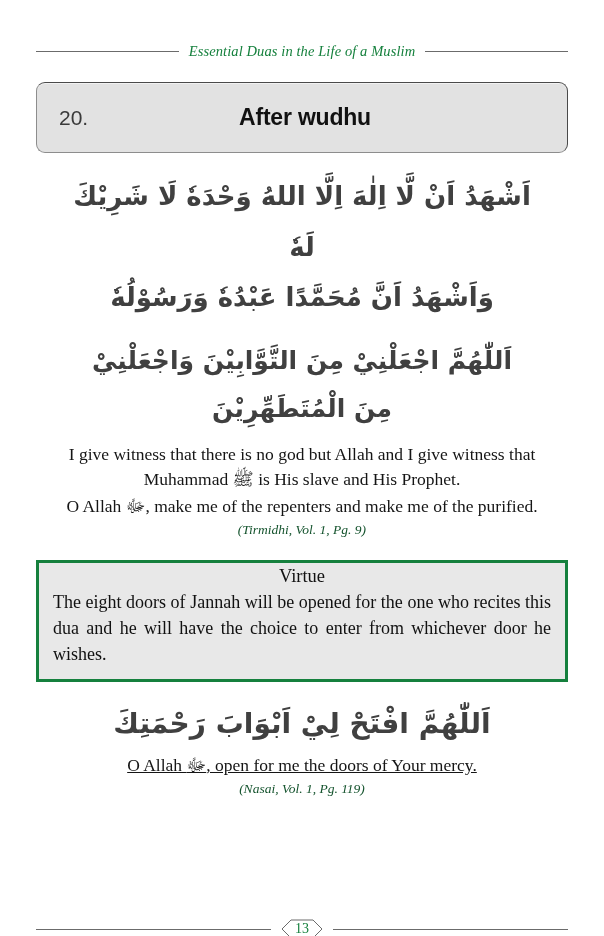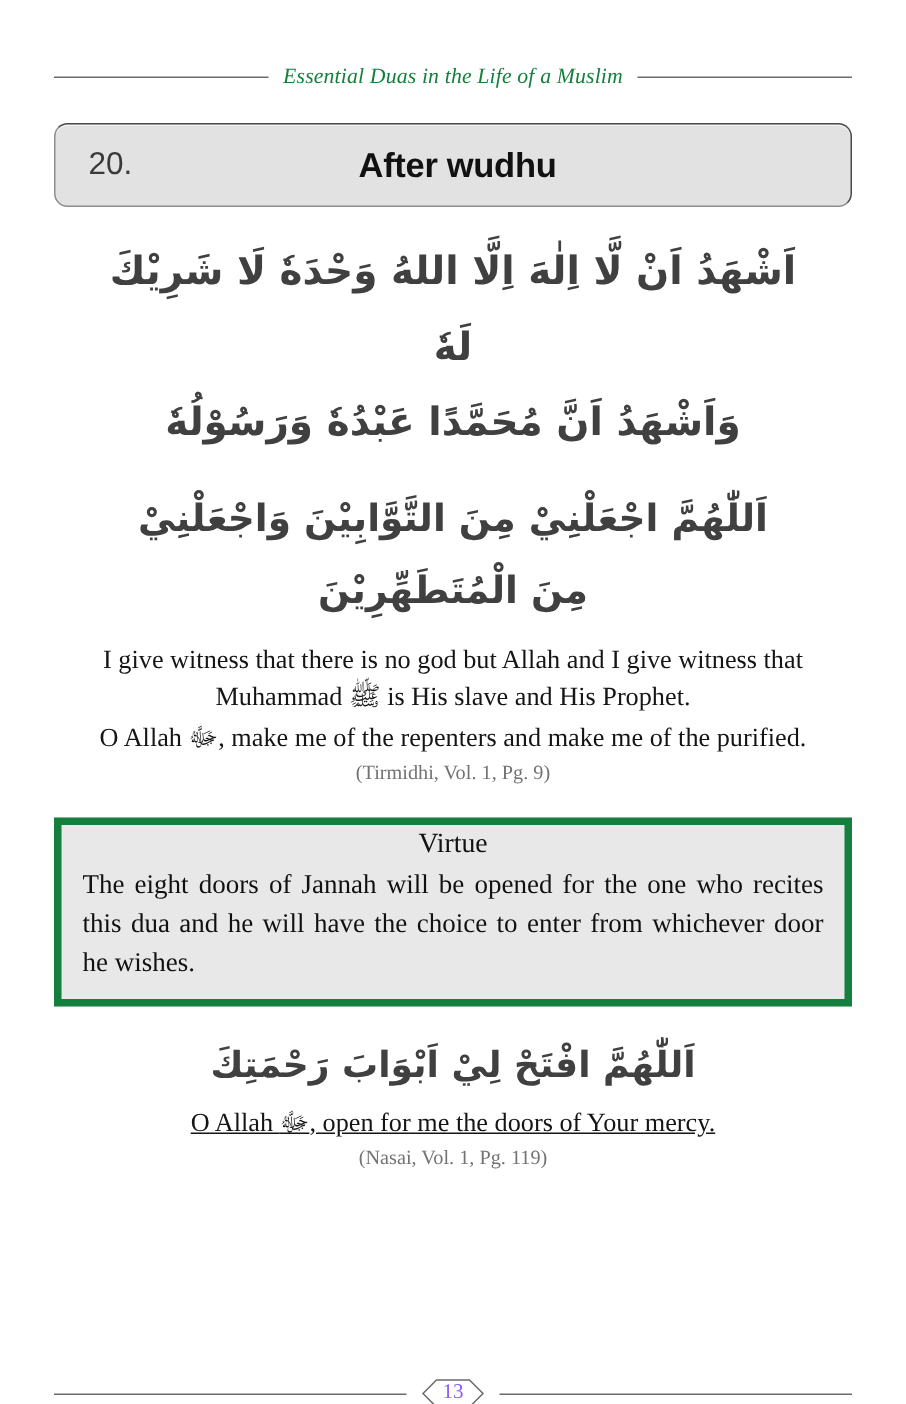--- a/index.html
+++ b/index.html
@@ -43,21 +43,21 @@
     font-size: 14.5px;
     color: #15803d;
     white-space: nowrap;
     letter-spacing: 0.1px;
   }
 
   
   .dua-bar {
     position: relative;
     margin-top: 22px;
-    height: 56px;
+    height: 71px;
     border-radius: 9px;
     background: #e2e2e2;
     border: 1px solid #8d8d8d;
     border-top-color: #4a4a4a;
     border-right-color: #4a4a4a;
     box-shadow: inset 0 1px 0 #f2f2f2;
     display: flex;
     align-items: center;
     box-sizing: border-box;
   }
@@ -112,29 +112,30 @@
     color: #151515;
     padding: 0 16px;
   }
   .translation p {
     margin: 0 0 2px 0;
     text-align: center;
   }
   .citation {
     margin-top: 3px;
     text-align: center;
+    font-style: italic;
     font-size: 13.5px;
-    color: #737373;
+    color: #14532d;
   }
 
   
   .virtue-box {
     margin-top: 22px;
     background: #e8e8e8;
-    border: 5px solid #15803d;
+    border: 3px solid #15803d;
     box-sizing: border-box;
     padding: 3px 14px 12px 14px;
   }
   .virtue-heading {
     text-align: center;
     font-size: 18.5px;
     color: #111111;
     margin-bottom: 2px;
   }
   .virtue-text {
@@ -144,21 +145,21 @@
     line-height: 1.46;
     color: #111111;
   }
 
   
   .dua-bar.second {
     margin-top: 26px;
   }
   .arabic-single {
     margin-top: 20px;
-    font-size: 24px;
+    font-size: 28px;
     line-height: 1.6;
   }
   .translation.second {
     margin-top: 6px;
     text-decoration: underline;
   }
 
   
   .footer {
     position: absolute;
@@ -184,21 +185,21 @@
     justify-content: center;
   }
   .footer .page-badge .hexshape {
     position: absolute;
     inset: 0;
   }
   .footer .page-badge .pnum {
     position: relative;
     font-family: "Liberation Serif", "DejaVu Serif", serif;
     font-size: 14px;
-    color: #8b5cf6;
+    color: #15803d;
     line-height: 1;
   }
 </style>
 </head>
 <body>
 
 <div class="page">
 
   <div class="running-header">
     <div class="rule"></div>

